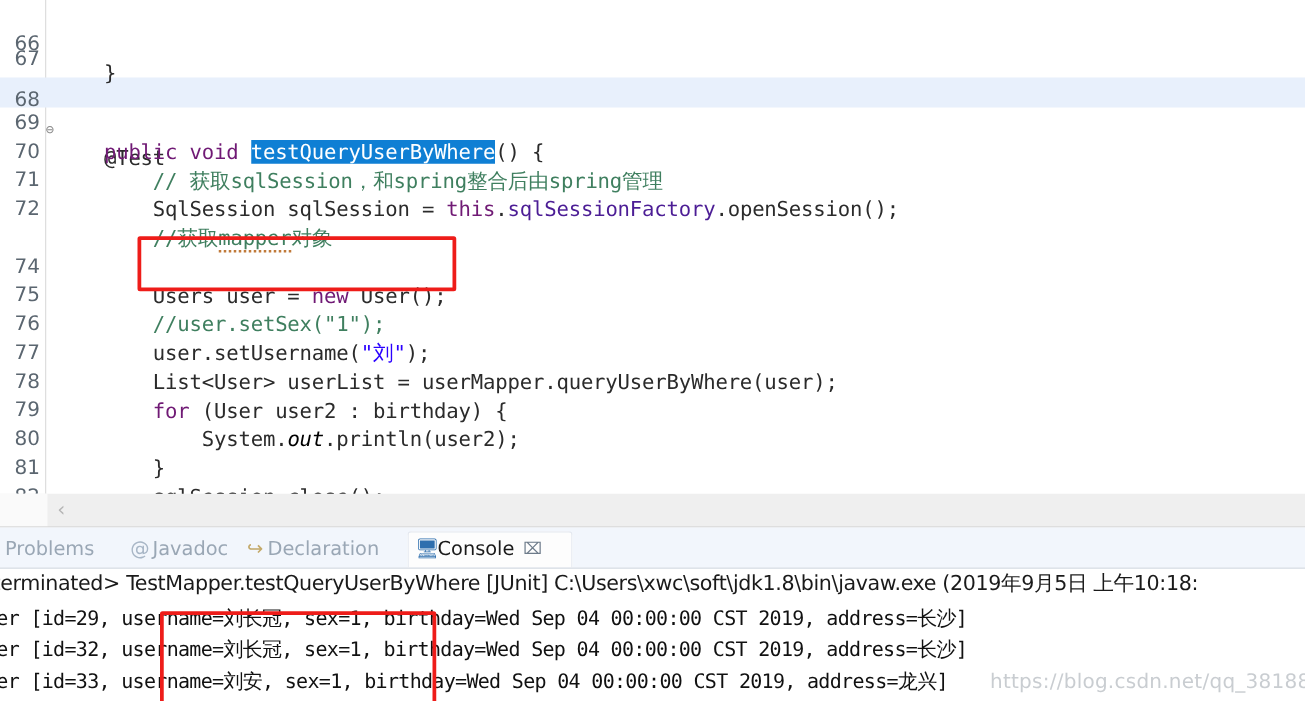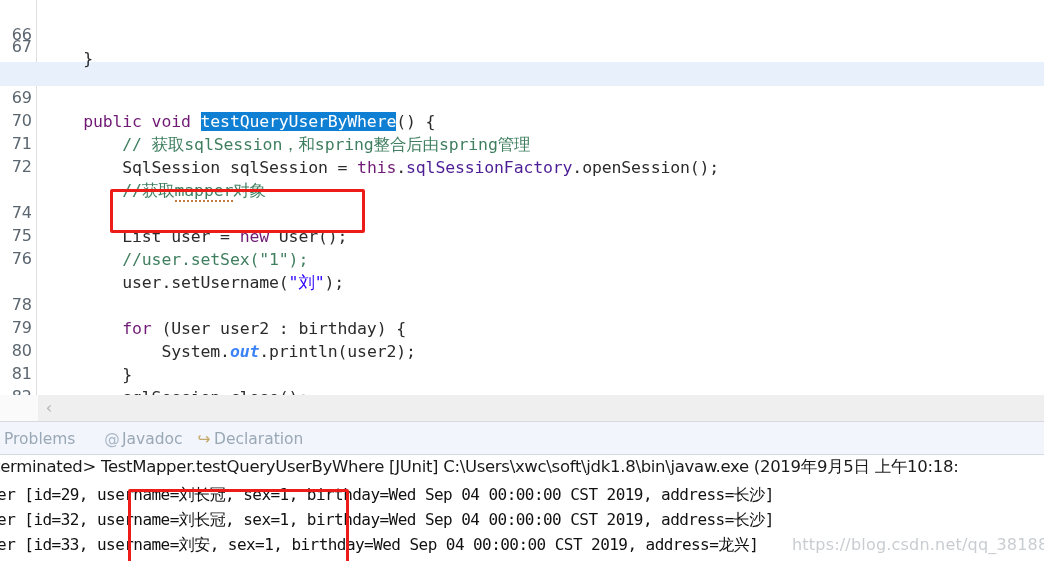--- a/index.html
+++ b/index.html
@@ -24,21 +24,21 @@
   .line .fold{position:absolute;left:34px;width:12px;text-align:center;color:#8a8a8a;font-size:11px;}
   .line .code{position:absolute;left:44px;font-size:16.5px;color:#2b2b2b;
     font-family:"DejaVu Sans Mono","Liberation Mono",monospace;letter-spacing:-0.15px;}
   .hl-line{background:#e8f0fc;}
 
   
   .kw{color:#701a75;font-weight:normal;}
   .cmt{color:#3f7f5f;}
   .str{color:#2a00ff;}
   .fld{color:#4c1d95;font-weight:normal;}
-  .sfld{color:#3b82f6;font-weight:bold;font-style:italic;}
+  .sfld{color:#000000;font-weight:normal;font-style:italic;}
   .pln{color:#2b2b2b;}
   .sel{background:#0f7fd4;color:#ffffff;}
   .squig{border-bottom:2px dotted #c07a3a;}
 
   
   .sashbar{position:absolute;left:0;top:395px;width:1044px;height:27px;background:#efefef;}
   .sashbar .leftcap{position:absolute;left:0;top:0;width:38px;height:27px;background:#fafafa;}
   .chev{position:absolute;left:41px;top:3px;width:16px;height:20px;color:#b4b4b4;font-size:16px;
     font-family:"DejaVu Sans","Liberation Sans",sans-serif;line-height:20px;text-align:center;}
   .sash-under{position:absolute;left:0;top:421px;width:1044px;height:1px;background:#d9d9d9;}
@@ -84,20 +84,25 @@
     <div class="line" style="top:0px;">
       <span class="num">66</span>
       <span class="code"><span class="pln">    }</span></span>
     </div>
 
     <div class="line" style="top:12px;">
       <span class="num">67</span>
       <span class="code"></span>
     </div>
 
+    <div class="line" style="top:45px;">
+      <span class="num">68</span>
+      <span class="fold">⊖</span>
+      <span class="code"><span class="pln">    @Test</span></span>
+    </div>
 
     <div class="line" style="top:63px;">
       <span class="num">69</span>
       <span class="code"><span class="kw">    public void </span><span class="sel">testQueryUserByWhere</span><span class="pln">() {</span></span>
     </div>
 
     <div class="line" style="top:86px;">
       <span class="num">70</span>
       <span class="code"><span class="cmt">        // 获取sqlSession，和spring整合后由spring管理</span></span>
     </div>
@@ -108,33 +113,37 @@
     </div>
 
     <div class="line" style="top:132px;">
       <span class="num">72</span>
       <span class="code"><span class="cmt">        //获取</span><span class="cmt squig">mapper</span><span class="cmt">对象</span></span>
     </div>
 
 
     <div class="line" style="top:178px;">
       <span class="num">74</span>
-      <span class="code"><span class="pln">        List user = </span><span class="kw">new</span><span class="pln"> User();</span></span>
+      <span class="code"><span class="pln">        Users user = </span><span class="kw">new</span><span class="pln"> User();</span></span>
     </div>
 
     <div class="line" style="top:201px;">
       <span class="num">75</span>
       <span class="code"><span class="cmt">        //user.setSex("1");</span></span>
     </div>
 
     <div class="line" style="top:224px;">
       <span class="num">76</span>
       <span class="code"><span class="pln">        user.setUsername(</span><span class="str">"刘"</span><span class="pln">);</span></span>
     </div>
 
+    <div class="line" style="top:247px;">
+      <span class="num">77</span>
+      <span class="code"><span class="pln">        List&lt;User&gt; userList = userMapper.queryUserByWhere(user);</span></span>
+    </div>
 
     <div class="line" style="top:270px;">
       <span class="num">78</span>
       <span class="code"><span class="kw">        for </span><span class="pln">(User user2 : birthday) {</span></span>
     </div>
 
     <div class="line" style="top:293px;">
       <span class="num">79</span>
       <span class="code"><span class="pln">            System.</span><span class="sfld">out</span><span class="pln">.println(user2);</span></span>
     </div>
@@ -167,20 +176,23 @@
 
     <div class="tabrow">
       <div class="tab" style="left:-14px;width:120px;">
         <span class="ticon" style="color:#b8c4d0;">⚠</span><span>Problems</span>
       </div>
       <div class="tab" style="left:196px;width:140px;">
         <span class="ticon" style="color:#c3a96a;">↪</span><span>Declaration</span>
       </div>
       <div class="tab" style="left:104px;width:106px;">
         <span class="ticon" style="color:#a8b6c6;">@</span><span>Javadoc</span>
+      </div>
+      <div class="tab active" style="left:326px;width:120px;padding:0 6px;">
+        <span class="ticon" style="color:#2f6fae;">🖥</span><span>Console</span><span class="tabclose">⌧</span>
       </div>
     </div>
 
     <div class="consolebody">
       <div class="termline">terminated&gt; TestMapper.testQueryUserByWhere [JUnit] C:\Users\xwc\soft\jdk1.8\bin\javaw.exe (2019年9月5日 上午10:18:</div>
       <div class="out" style="top:30px;">ser [id=29, username=刘长冠, sex=1, birthday=Wed Sep 04 00:00:00 CST 2019, address=长沙]</div>
       <div class="out" style="top:55px;">ser [id=32, username=刘长冠, sex=1, birthday=Wed Sep 04 00:00:00 CST 2019, address=长沙]</div>
       <div class="out" style="top:80px;">ser [id=33, username=刘安, sex=1, birthday=Wed Sep 04 00:00:00 CST 2019, address=龙兴]</div>
       <div class="out" style="top:105px;">ser [id=34  usernama=刘夏  sex=1  birthday=Wed Sep 04 00:00:00 CST 2019  address=龙兴]</div>
 

